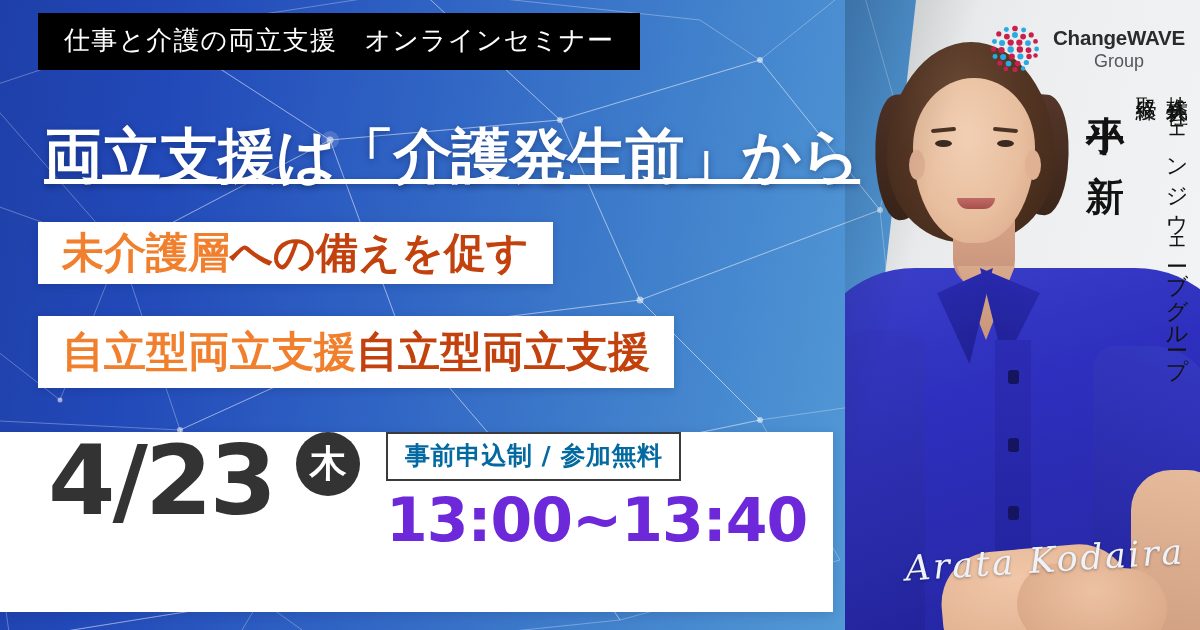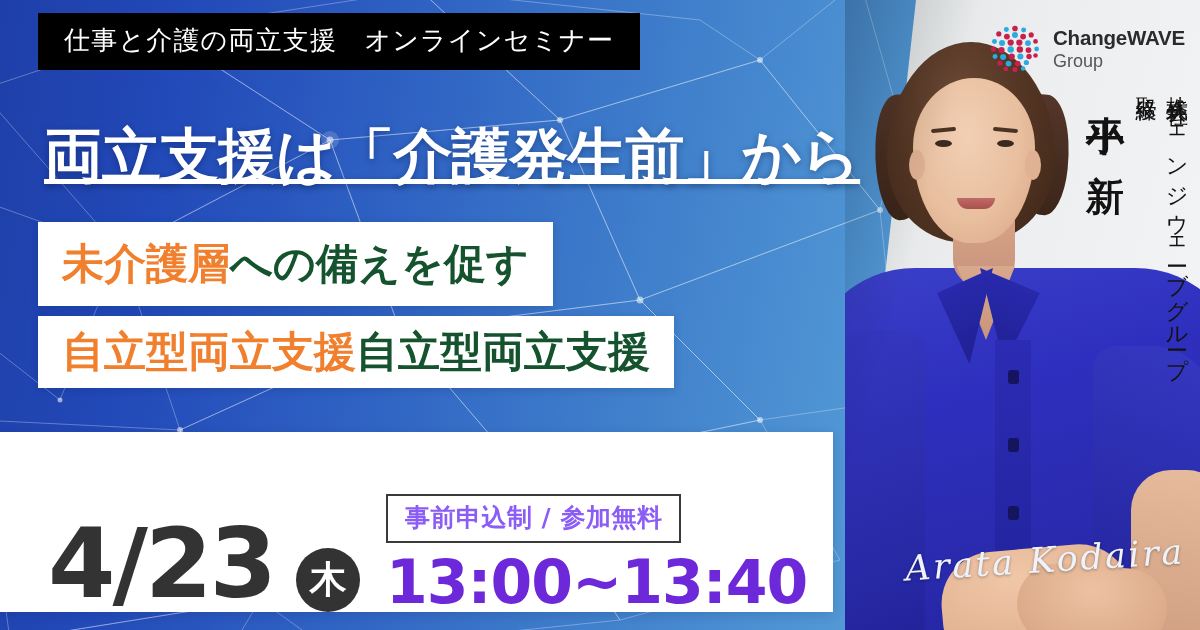--- a/index.html
+++ b/index.html
@@ -100,21 +100,21 @@
     font-style:italic;font-size:35px;color:#eef3fb;
     letter-spacing:2.5px;
     text-shadow:0 1px 3px rgba(0,0,0,.35);
     transform:rotate(-3.5deg);
     white-space:nowrap;
   }
 
   
   .brand{position:absolute;left:988px;top:22px;display:flex;align-items:center;gap:11px;}
   .brand-mark{width:54px;height:54px;flex:none;}
-  .brand-text{line-height:1.0;}
+  .brand-text{line-height:1.0;text-align:center;}
   .brand-name{font-size:20.5px;font-weight:bold;color:#2b2b2b;letter-spacing:-.2px;}
   .brand-sub{font-size:18px;color:#55555a;margin-top:3px;}
 
   
   .vtext{
     position:absolute;top:78px;right:8px;display:flex;flex-direction:row;
     align-items:flex-start;gap:2px;
   }
   .v-col{
     writing-mode:vertical-rl;text-orientation:upright;
@@ -147,45 +147,45 @@
 
   
   .hl{
     position:absolute;background:#fff;
     font-family:"DejaVu Sans","Liberation Sans",sans-serif;
     font-size:42px;font-weight:bold;white-space:nowrap;
     display:flex;align-items:center;
     padding:0 24px;
     box-shadow:0 2px 8px rgba(10,30,80,.18);
   }
-  .hl1{left:38px;top:222px;height:84px;}
+  .hl1{left:38px;top:222px;height:62px;}
   .hl2{left:38px;top:316px;height:72px;}
   .or{color:#f0802e;}
-  .bl{color:#14532d;}
+  .bl{color:#c2410c;}
 
   
   .infopanel{
     position:absolute;left:0;top:432px;width:833px;height:180px;
-    background:#fff;display:flex;align-items:flex-end;
+    background:#fff;display:flex;align-items:flex-start;
     box-shadow:0 3px 10px rgba(10,30,80,.16);
   }
   .date{
     font-family:"DejaVu Sans","Liberation Sans",sans-serif;
     font-size:97px;font-weight:bold;color:#333333;
     margin-left:48px;letter-spacing:-3px;line-height:1;
   }
   .dow{
     width:64px;height:64px;border-radius:50%;background:#333333;
     color:#fff;display:flex;align-items:center;justify-content:center;
     font-family:"DejaVu Sans","Liberation Sans",sans-serif;
     font-size:37px;font-weight:bold;margin-left:22px;flex:none;
   }
   .right-col{margin-left:26px;display:flex;flex-direction:column;gap:9px;}
   .note{
-    border:2.5px solid #3a3a3a;color:#8b5cf6;
+    border:2.5px solid #3a3a3a;color:#0369a1;
     font-family:"DejaVu Sans","Liberation Sans",sans-serif;
     font-size:25px;font-weight:bold;
     padding:5px 17px 7px 17px;align-self:flex-start;white-space:nowrap;
     letter-spacing:.5px;
   }
   .time{
     font-family:"DejaVu Sans","Liberation Sans",sans-serif;
     font-size:60px;font-weight:bold;color:#6d28d9;
     letter-spacing:-1px;line-height:1;white-space:nowrap;
   }

